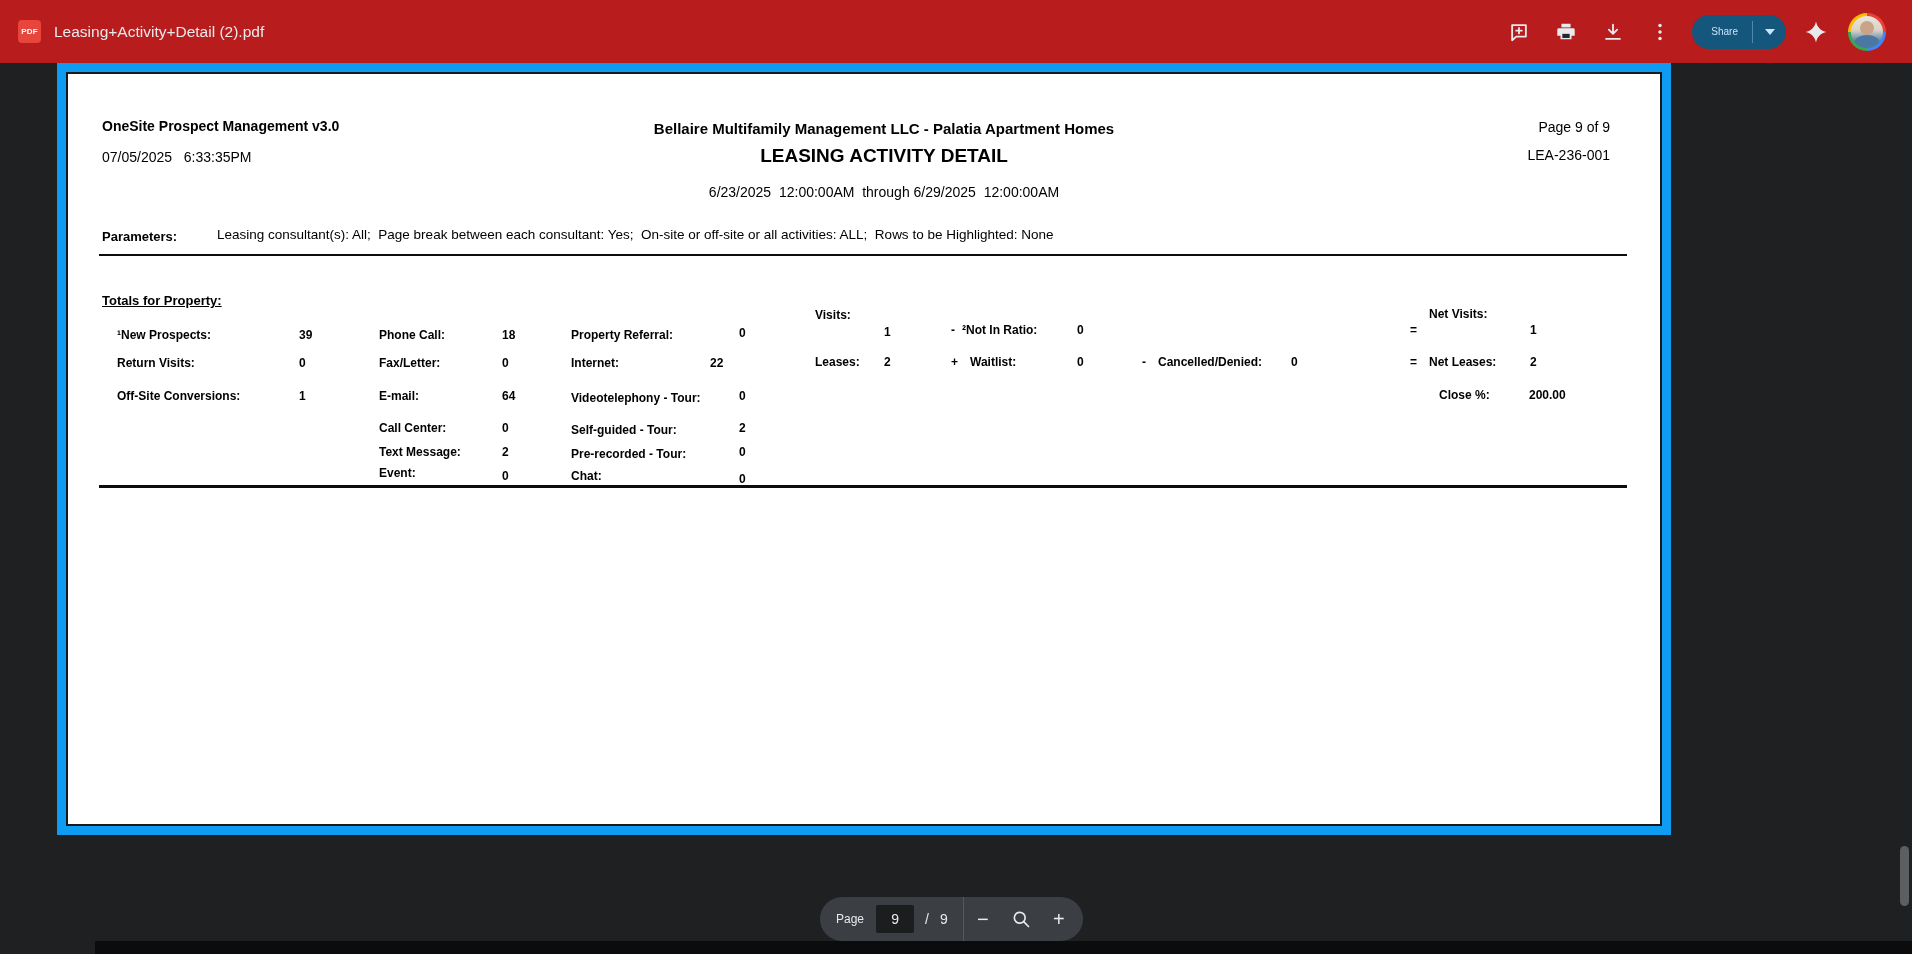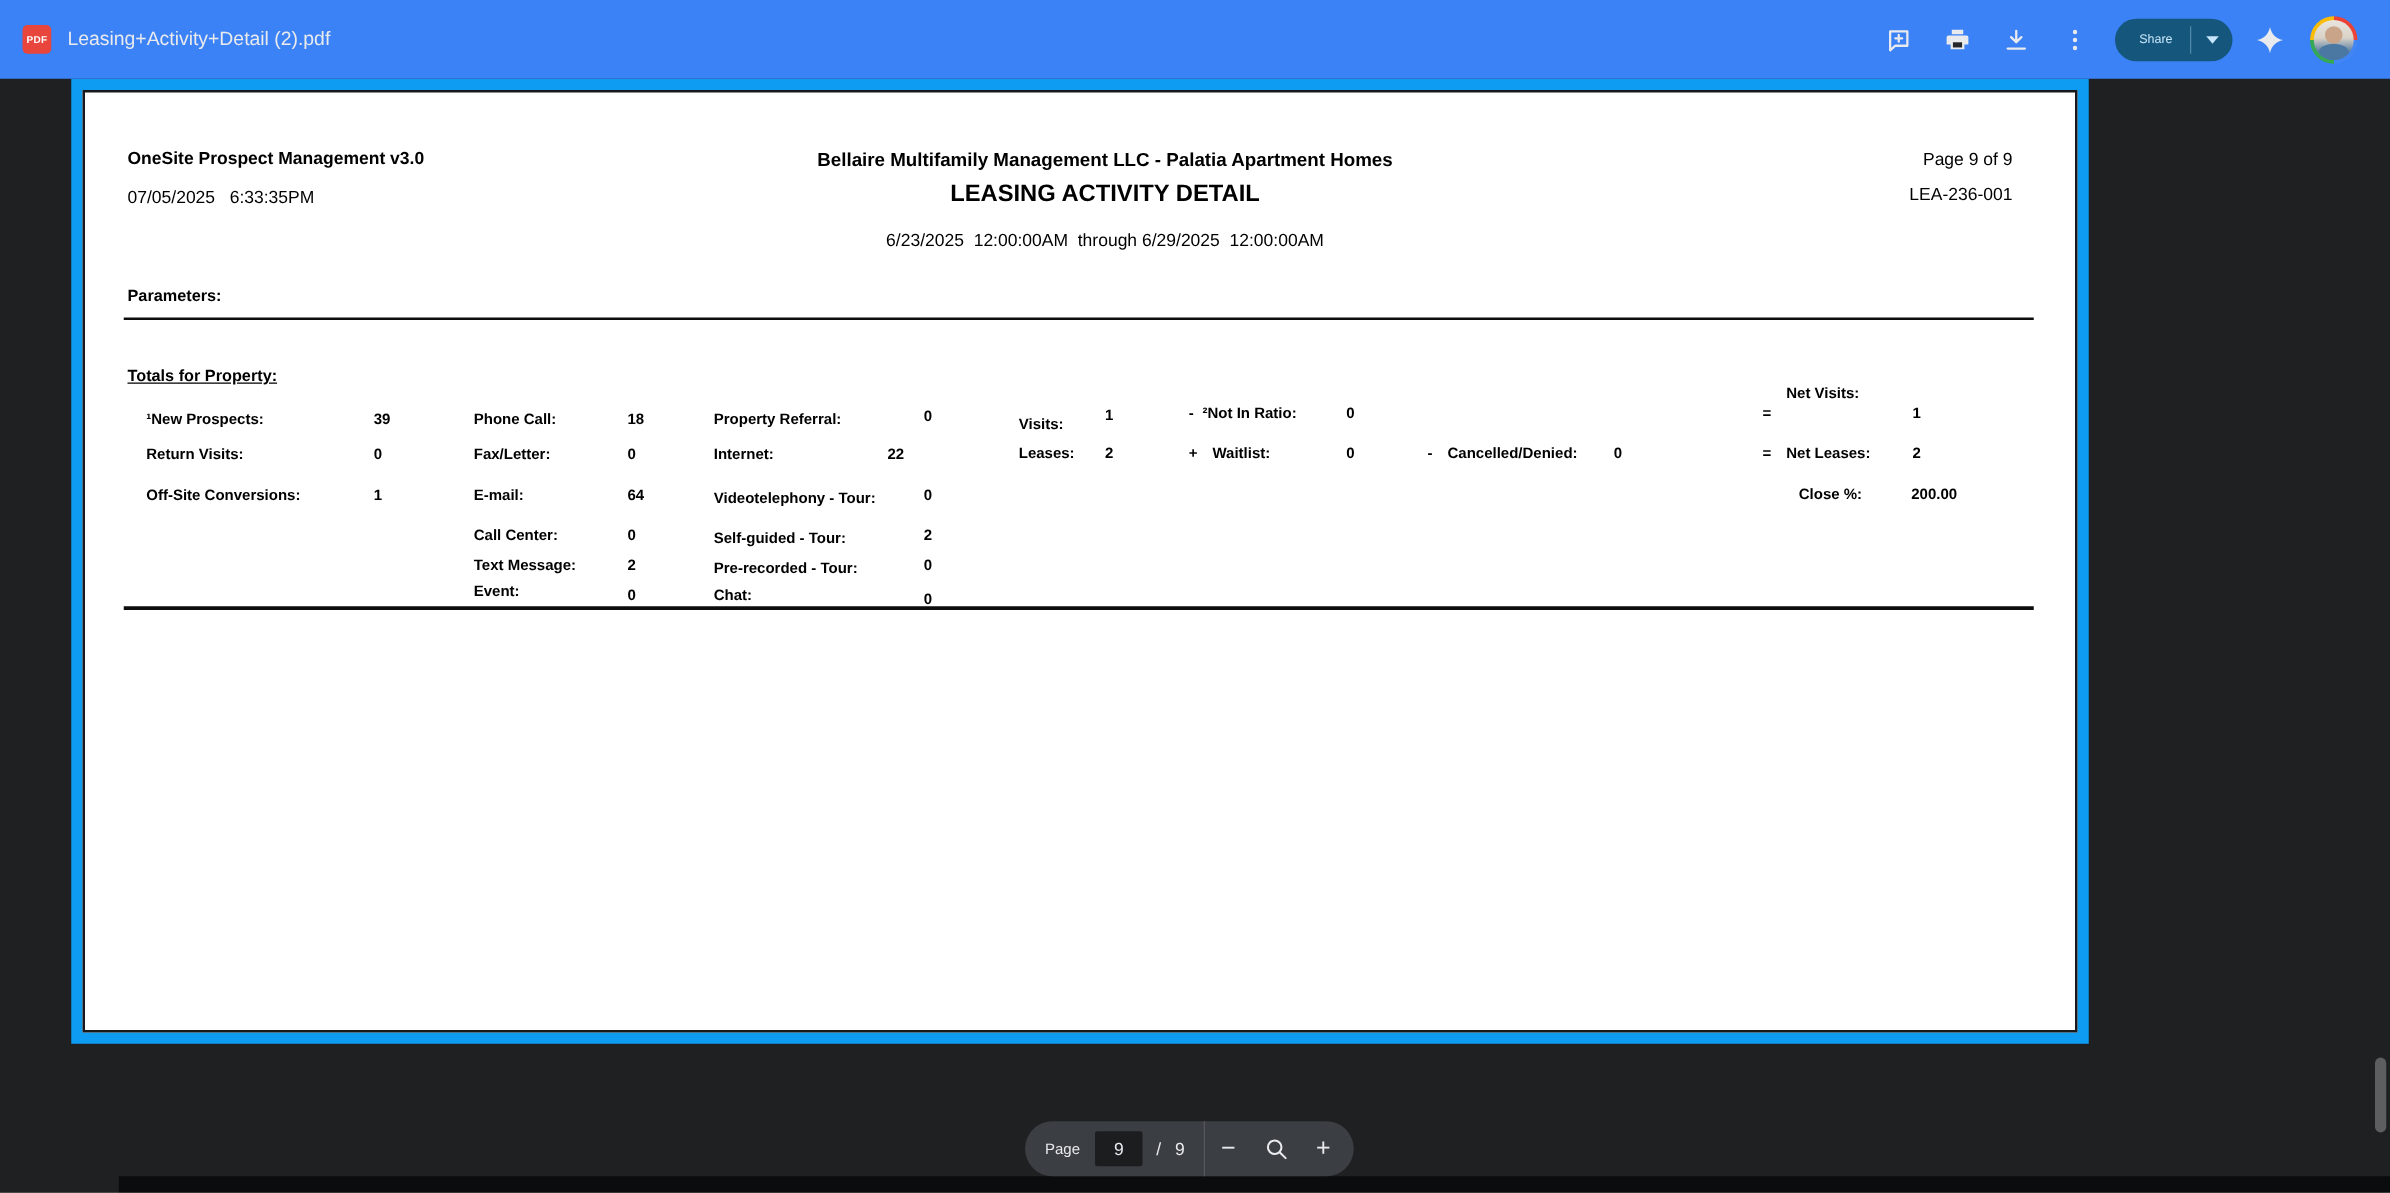--- a/index.html
+++ b/index.html
@@ -1,21 +1,21 @@
 <!DOCTYPE html>
 <html><head>
 <meta charset="utf-8">
 <style>
   * { margin:0; padding:0; box-sizing:border-box; }
   html,body { width:1912px; height:954px; overflow:hidden; background:#1e2022;
     font-family:"Liberation Sans","DejaVu Sans",sans-serif; }
   .app { position:relative; width:1912px; height:954px; }
 
   
-  .toolbar { position:absolute; top:0; left:0; right:0; height:63px; background:#3b82f6; z-index:5; }
+  .toolbar { position:absolute; top:0; left:0; right:0; height:63px; background:#b91c1c; z-index:5; }
   .tb-left { position:absolute; left:18px; top:0; height:63px; display:flex; align-items:center; gap:13px; }
   .pdf-badge { width:23px; height:23px; border-radius:4px; background:#e8453c; color:#fff;
     font-size:8px; font-weight:700; display:flex; align-items:center; justify-content:center; letter-spacing:.2px; }
   .filename { color:#e8eaed; font-size:15.5px; white-space:nowrap; }
 
   .open-with { position:absolute; left:679px; top:14px; height:33px; border:1px solid #606367;
     border-radius:17px; display:flex; align-items:stretch; color:#e8eaed; cursor:pointer; }
   .ow-main { display:flex; align-items:center; gap:9px; padding:0 13px 0 14px; }
   .ow-label { font-size:13.5px; font-weight:500; white-space:nowrap; }
   .ow-divider { width:1px; background:#606367; }
@@ -137,20 +137,21 @@
         <div class="d pre" style="left:34px;top:75px;font-size:14px">07/05/2025   6:33:35PM</div>
 
         <div class="center-col b" style="top:46px;font-size:15px">Bellaire Multifamily Management LLC - Palatia Apartment Homes</div>
         <div class="center-col b" style="top:71px;font-size:19px">LEASING ACTIVITY DETAIL</div>
         <div class="center-col pre" style="top:110px;font-size:14px">6/23/2025  12:00:00AM  through 6/29/2025  12:00:00AM</div>
 
         <div class="meta" style="top:45px;font-size:14px">Page 9 of 9</div>
         <div class="meta" style="top:73px;font-size:14px">LEA-236-001</div>
 
         <div class="d b" style="left:34px;top:155px;font-size:13px">Parameters:</div>
+        <div class="d pre" style="left:149px;top:153px;font-size:13.5px">Leasing consultant(s): All;  Page break between each consultant: Yes;  On-site or off-site or all activities: ALL;  Rows to be Highlighted: None</div>
         <div class="rule" style="left:31px;top:180px;width:1528px;height:2px"></div>
 
         <div class="d b" style="left:34px;top:219px;font-size:13px;text-decoration:underline">Totals for Property:</div>
 
         <div>
 
           <span class="tl" style="left:49px;top:254px">¹New Prospects:</span>
           <span class="tv" style="left:231px;top:254px">39</span>
           <span class="tl" style="left:49px;top:282px">Return Visits:</span>
           <span class="tv" style="left:231px;top:282px">0</span>
@@ -176,21 +177,21 @@
           <span class="tv" style="left:642px;top:282px">22</span>
           <span class="tl" style="left:503px;top:317px">Videotelephony - Tour:</span>
           <span class="tv" style="left:671px;top:315px">0</span>
           <span class="tl" style="left:503px;top:349px">Self-guided - Tour:</span>
           <span class="tv" style="left:671px;top:347px">2</span>
           <span class="tl" style="left:503px;top:373px">Pre-recorded - Tour:</span>
           <span class="tv" style="left:671px;top:371px">0</span>
           <span class="tl" style="left:503px;top:395px">Chat:</span>
           <span class="tv" style="left:671px;top:398px">0</span>
 
-          <span class="tl" style="left:747px;top:258px">Visits:</span>
+          <span class="tl" style="left:747px;top:234px">Visits:</span>
           <span class="tv" style="left:816px;top:251px">1</span>
           <span class="tl" style="left:747px;top:281px">Leases:</span>
           <span class="tv" style="left:816px;top:281px">2</span>
 
           <span class="top-op" style="left:883px;top:249px">-</span>
           <span class="tl" style="left:894px;top:249px">²Not In Ratio:</span>
           <span class="tv" style="left:1009px;top:249px">0</span>
           <span class="top-op" style="left:883px;top:281px">+</span>
           <span class="tl" style="left:902px;top:281px">Waitlist:</span>
           <span class="tv" style="left:1009px;top:281px">0</span>

